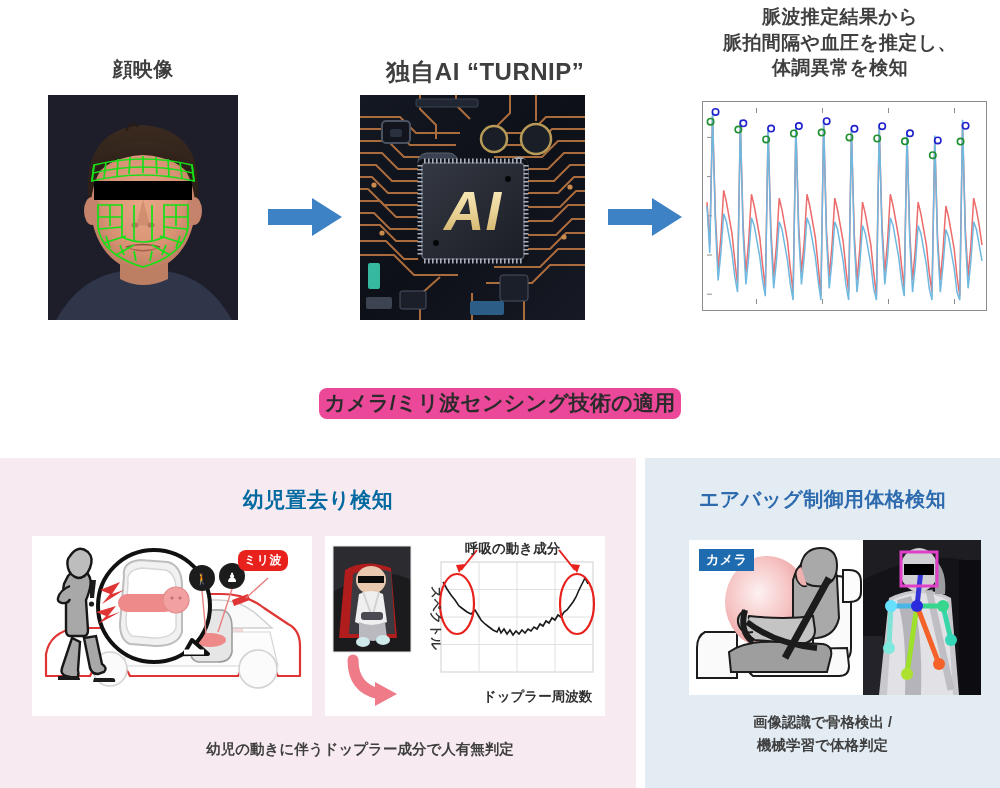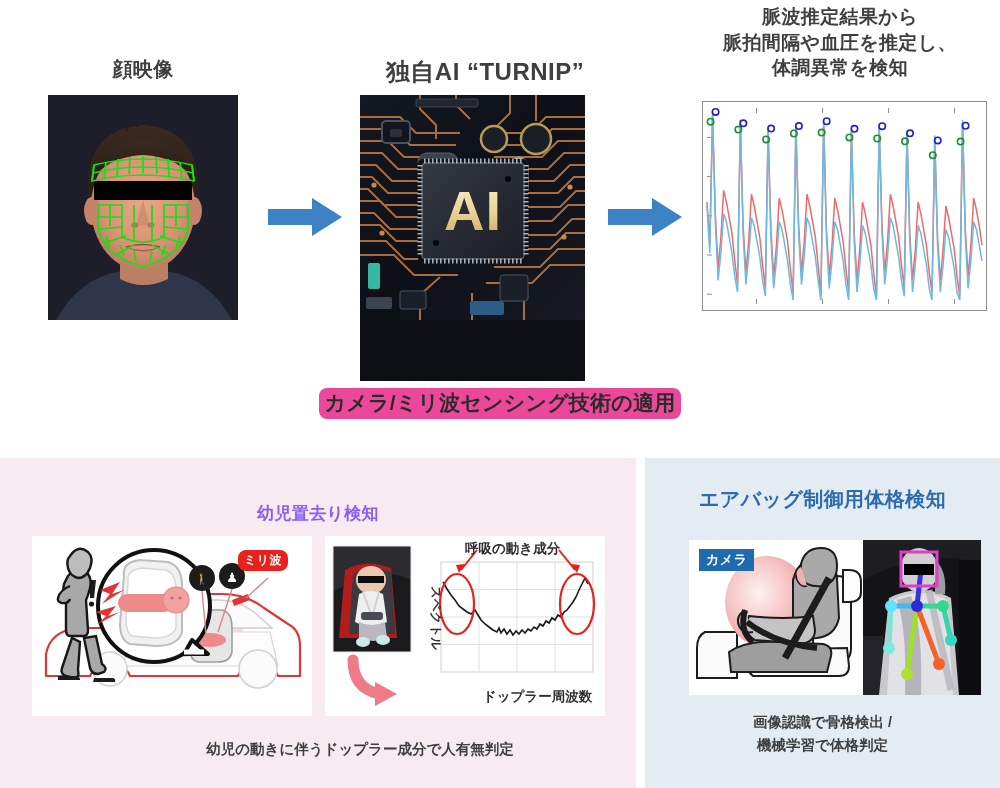--- a/index.html
+++ b/index.html
@@ -27,22 +27,22 @@
   #pulse-label  { left: 690px; top: 4px;   width: 300px; font-size: 19px; }
 
   .photo { position: absolute; overflow: hidden; }
 
   
   #face-photo { left: 48px; top: 95px; width: 190px; height: 225px;
                 background:
                   radial-gradient(ellipse 120% 90% at 50% 45%, #2b2c3c 0%, #1b1c27 60%, #121219 100%);
   }
   
-  #ai-photo { left: 360px; top: 95px; width: 225px; height: 286px;
-              background:#0d0f14; }
+  #ai-photo { left: 360px; top: 95px; width: 225px; height: 225px;
+              background:#0d0f14;font-style:italic; }
   
   #pulse-chart { left: 702px; top: 101px; width: 285px; height: 210px;
                  background:#ffffff; border:1px solid #8c8c8c; }
 
   
   .arrow { position: absolute; }
 
   
   #banner-wrap { position: absolute; left: 0; top: 388px; width: 1000px; text-align: center; }
   #banner-text {
@@ -53,21 +53,21 @@
     line-height: 1.25;
     letter-spacing: .01em;
     border-radius: 8px;
   }
 
   
   #panel-left  { position: absolute; left: 0;   top: 458px; width: 636px; height: 330px; background: #f7eaf0; }
   #panel-right { position: absolute; left: 645px; top: 458px; width: 355px; height: 330px; background: #e3ecf3; }
 
   .panel-title { position: absolute; width: 100%; text-align: center; font-weight: bold; letter-spacing: .02em; }
-  #left-title  { top: 28px;  font-size: 17px; color: #8b5cf6; margin-top: 16px; }
+  #left-title  { top: 28px;  font-size: 21px; color: #0369a1; }
   #right-title { top: 28px;  font-size: 20px; color: #2d6aae; text-align: center; }
 
   .panel-caption {
     position: absolute; width: 100%; text-align: center;
     font-size: 14.5px; color: #3f3f3f; font-weight: bold; line-height: 1.6;
   }
   #left-caption  { top: 280px; margin-left: 42px; }
   #right-caption { top: 253px; }
 
   .card { position: absolute; background: #ffffff; overflow: hidden; }

